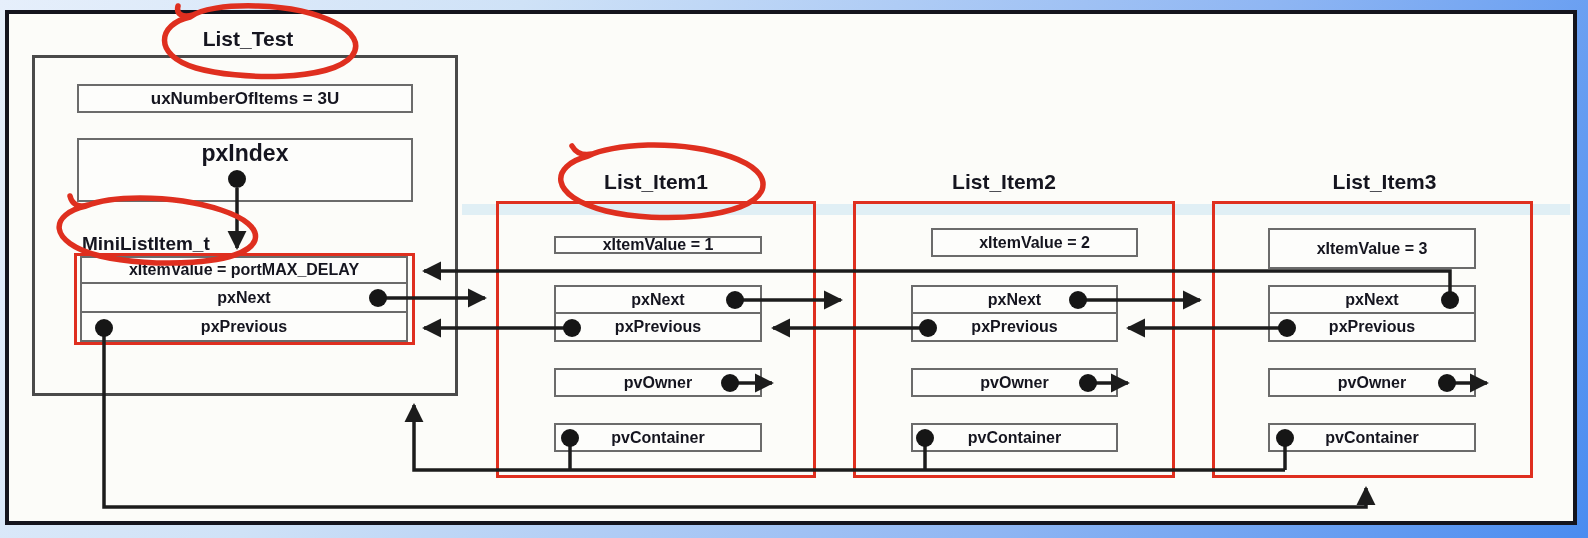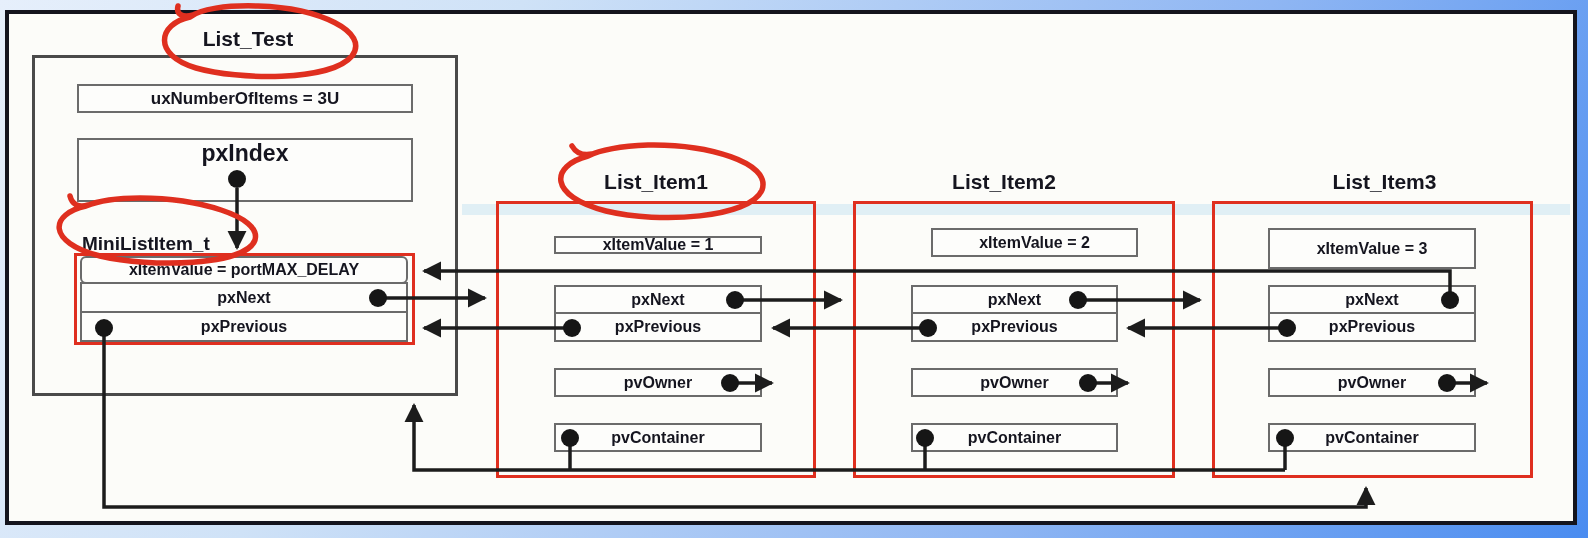--- a/index.html
+++ b/index.html
@@ -46,21 +46,21 @@
 
 <div class="bigbox" style="left:32px;top:55px;width:426px;height:341px;"></div>
 <div class="t title" style="left:98px;top:26px;width:300px;height:26px;">List_Test</div>
 
 <div class="t fieldbox" style="left:77px;top:84px;width:336px;height:29px;font-size:17px;">uxNumberOfItems = 3U</div>
 
 <div class="t fieldbox" style="left:77px;top:138px;width:336px;height:64px;align-items:flex-start;font-size:23px;">pxIndex</div>
 
 <div class="t minilabel" style="left:82px;top:233px;width:160px;height:21px;">MiniListItem_t</div>
 
-<div class="t fieldbox" style="left:80px;top:256px;width:328px;height:28px;border-radius:6px;">xItemValue = portMAX_DELAY</div>
+<div class="t fieldbox" style="left:80px;top:256px;width:328px;height:28px;">xItemValue = portMAX_DELAY</div>
 <div class="t fieldbox" style="left:80px;top:282px;width:328px;height:31px;">pxNext</div>
 <div class="t fieldbox" style="left:80px;top:311px;width:328px;height:31px;">pxPrevious</div>
 <div class="redbox" style="left:74px;top:253px;width:341px;height:92px;"></div>
 
 <div class="t title" style="left:496px;top:169px;width:320px;height:26px;">List_Item1</div>
 <div class="redbox" style="left:496px;top:201px;width:320px;height:277px;"></div>
 <div class="t fieldbox" style="left:554px;top:236px;width:208px;height:18px;">xItemValue = 1</div>
 <div class="t fieldbox" style="left:554px;top:285px;width:208px;height:29px;">pxNext</div>
 <div class="t fieldbox" style="left:554px;top:312px;width:208px;height:30px;">pxPrevious</div>
 <div class="t fieldbox" style="left:554px;top:368px;width:208px;height:29px;">pvOwner</div>

